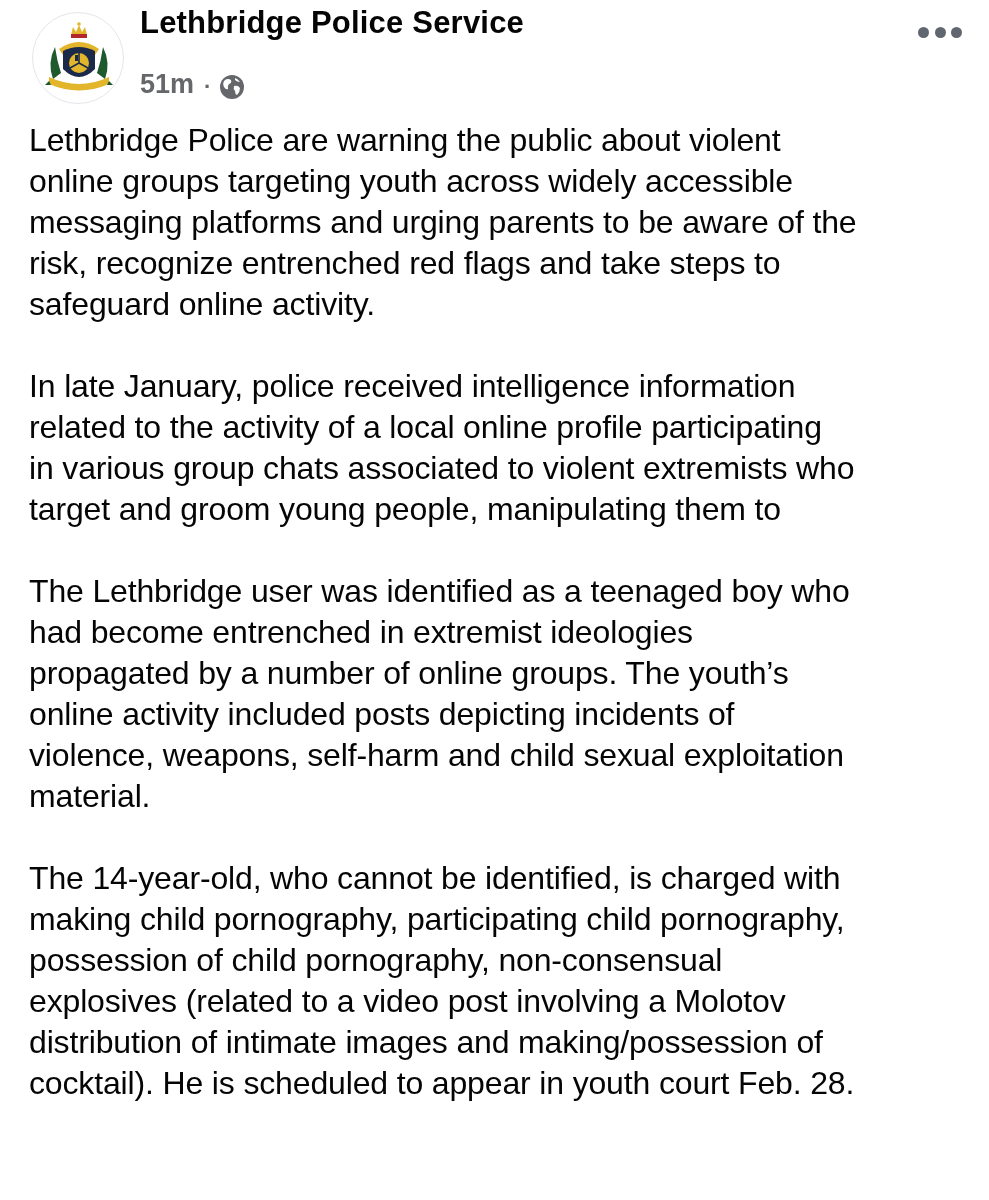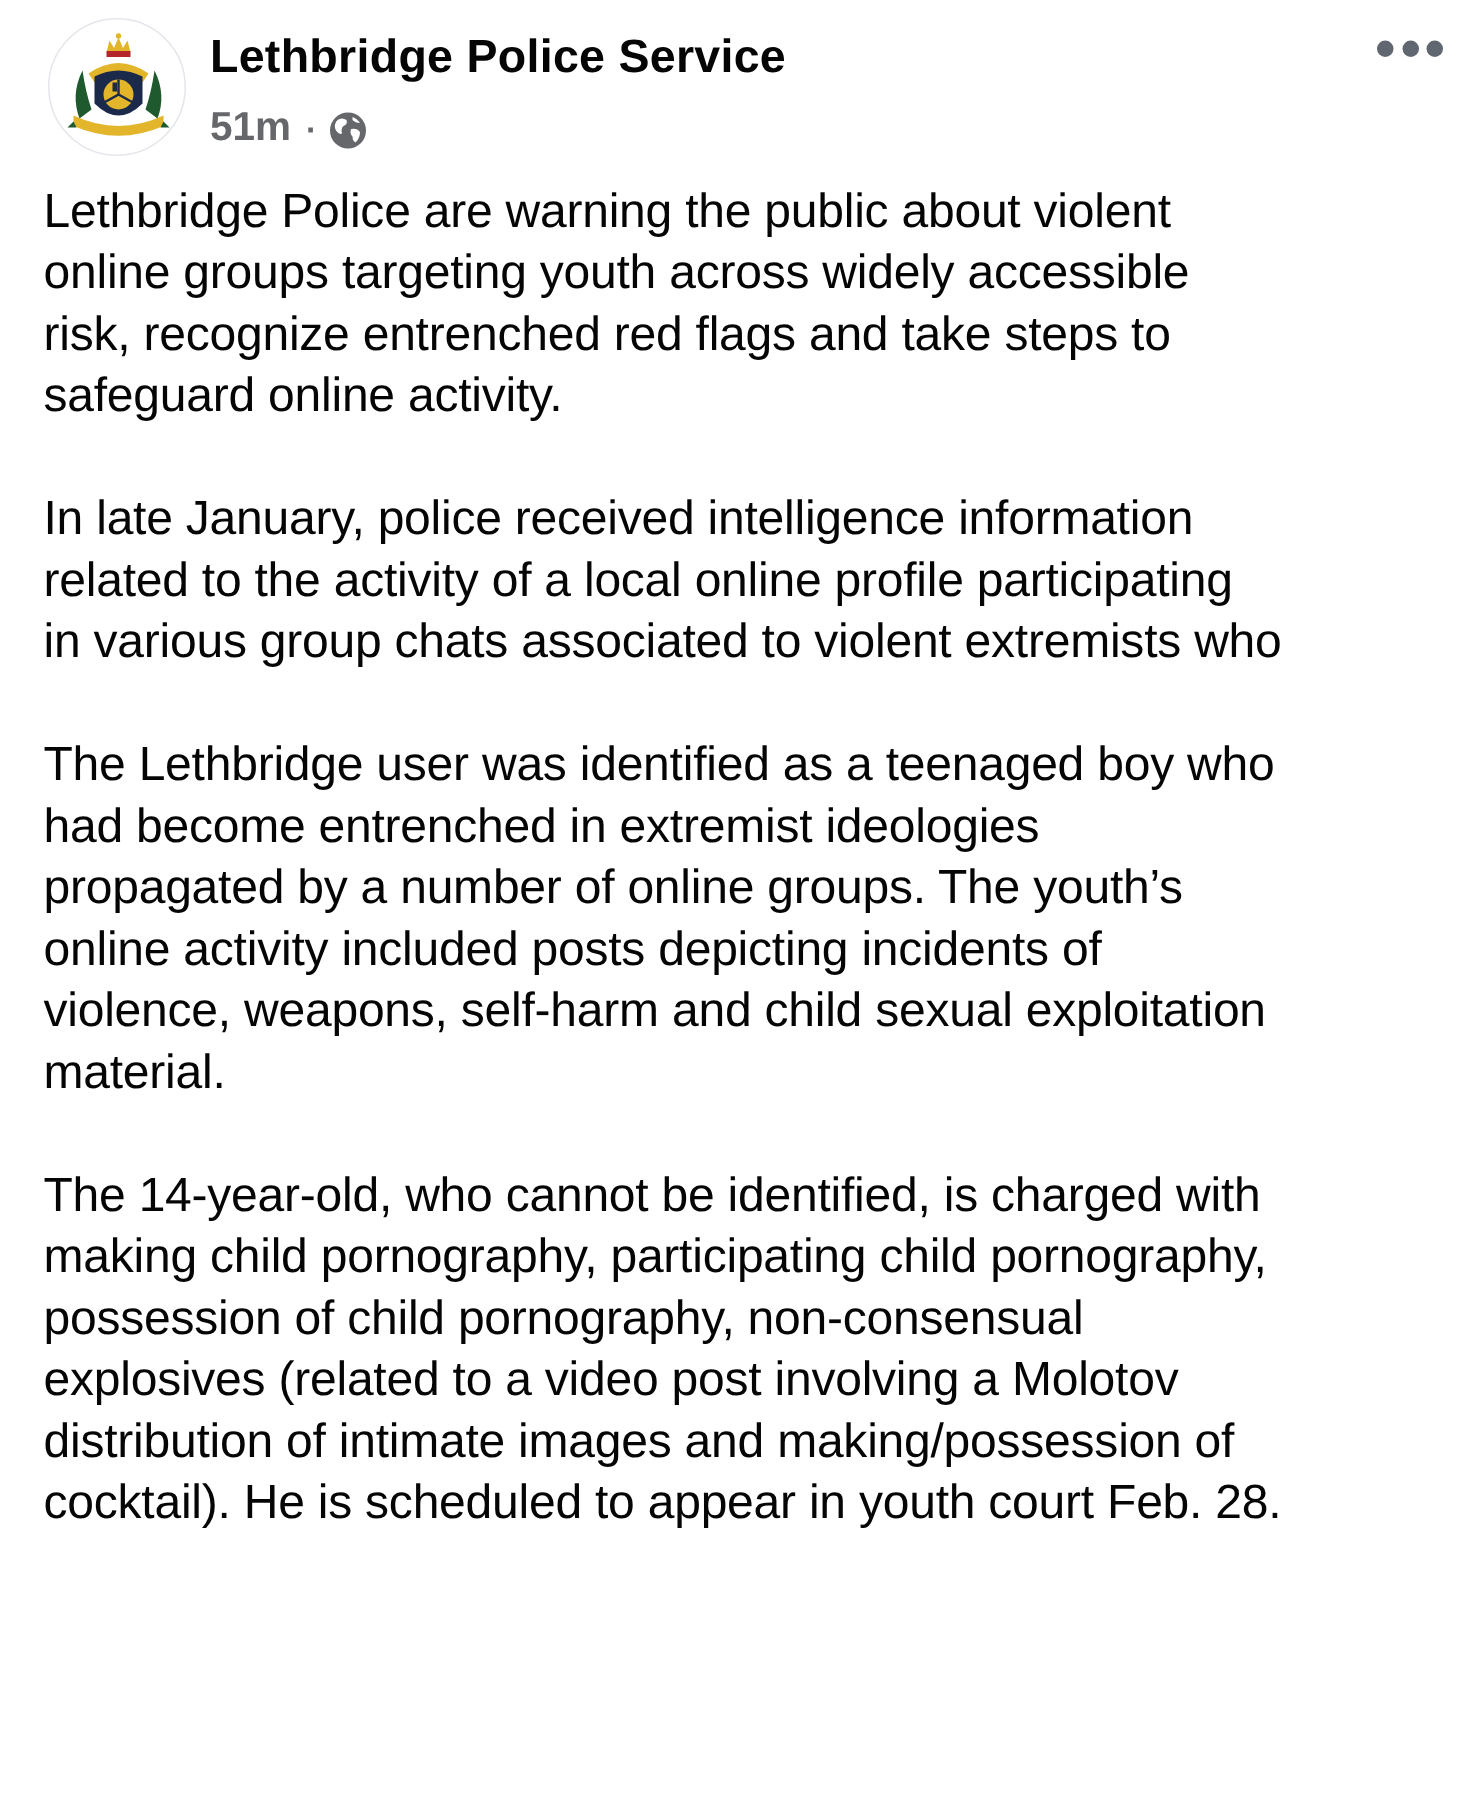--- a/index.html
+++ b/index.html
@@ -37,21 +37,21 @@
     .avatar svg {
       position: absolute;
       left: 0;
       top: 0;
       width: 92px;
       height: 92px;
     }
     .page-name {
       position: absolute;
       left: 140px;
-      top: 20px;
+      top: 5px;
       font-size: 31px;
       font-weight: bold;
       color: #050505;
       letter-spacing: 0.2px;
       white-space: nowrap;
     }
     .post-meta {
       position: absolute;
       left: 140px;
       top: 66px;
@@ -154,27 +154,29 @@
     <span class="dot"></span>
     <span class="dot"></span>
     <span class="dot"></span>
   </div>
 </header>
 
 <main class="post-body">
   <div class="paragraph">
     <span class="line">Lethbridge Police are warning the public about violent</span>
     <span class="line">online groups targeting youth across widely accessible</span>
+    <span class="line">messaging platforms and urging parents to be aware of the</span>
     <span class="line">risk, recognize entrenched red flags and take steps to</span>
     <span class="line">safeguard online activity.</span>
   </div>
   <div class="paragraph">
     <span class="line">In late January, police received intelligence information</span>
     <span class="line">related to the activity of a local online profile participating</span>
     <span class="line">in various group chats associated to violent extremists who</span>
+    <span class="line">target and groom young people, manipulating them to</span>
   </div>
   <div class="paragraph">
     <span class="line">The Lethbridge user was identified as a teenaged boy who</span>
     <span class="line">had become entrenched in extremist ideologies</span>
     <span class="line">propagated by a number of online groups. The youth’s</span>
     <span class="line">online activity included posts depicting incidents of</span>
     <span class="line">violence, weapons, self-harm and child sexual exploitation</span>
     <span class="line">material.</span>
   </div>
   <div class="paragraph">

